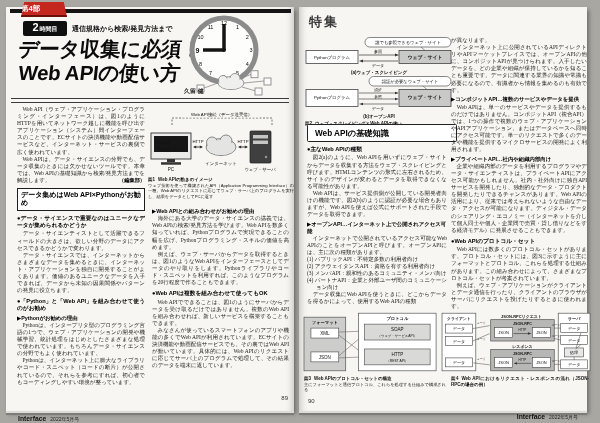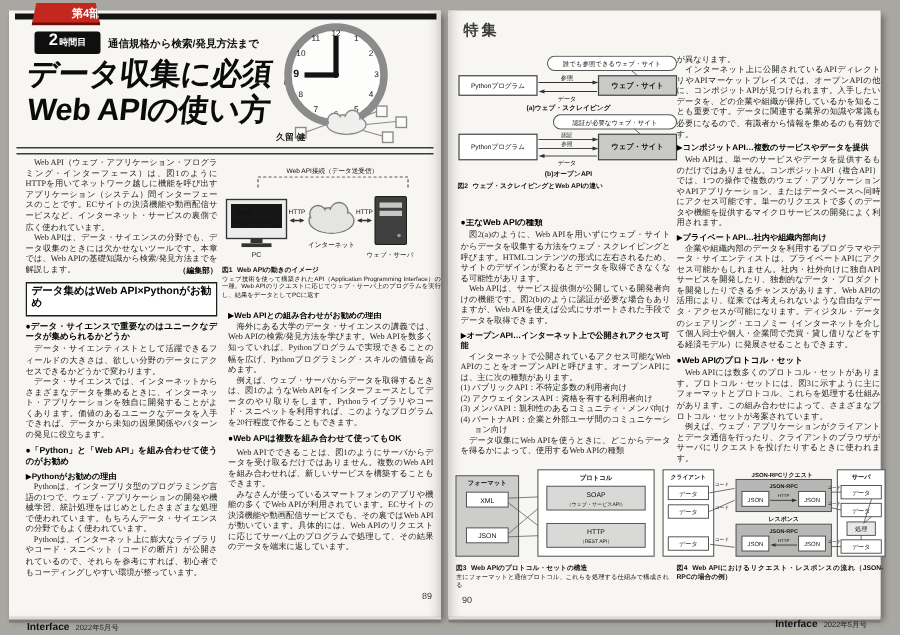--- a/index.html
+++ b/index.html
@@ -16,31 +16,31 @@
   .sh{font-size:5.4px;font-weight:bold;color:#000;line-height:1.25;margin:2.5px 0 0.5px}
   .credit{font-size:5.2px;font-weight:bold;text-align:right;margin-top:-7.1px}
   .boxhead{border:1.2px solid #1d1d1d;font-weight:bold;font-size:7px;line-height:1.22;
            padding:2px 3px;color:#000;margin:4px 0 3px;background:#fff}
   .sectbox{border:1px solid #222;border-radius:1.5px;background:#fff;display:flex;align-items:center;
            font-size:8.2px;font-weight:bold;padding:0 7px;color:#000}
   .cap{font-size:4.2px;line-height:1.28;color:#141414;text-align:justify}
   .capno{font-weight:bold;font-size:4.5px}
   .captitle{font-weight:bold;font-size:4.5px;margin-left:3px}
   .li{font-size:5.5px;line-height:1.28;color:#1c1c1c;padding-left:9px;text-indent:-9px;text-align:justify}
-  .tab{background:#c4271d;color:#fff;font-size:7.5px;font-weight:bold;text-align:right;line-height:13px;
+  .tab{background:#c4271d;color:#fff;font-size:7.5px;font-weight:bold;text-align:left;line-height:13px;
        border-bottom:2.5px solid #6d0f09;clip-path:polygon(7% 0,93% 0,100% 100%,0 100%)}
   .bar{background:#141414}
   .badge{background:#0f0f0f;color:#fff;border-radius:2px;display:flex;align-items:baseline;justify-content:center}
   .badge .n{font-size:11px;font-weight:bold}
   .badge .u{font-size:6px;font-weight:bold;margin-left:1px}
   .subt{font-size:7px;font-weight:bold;color:#111}
   .t{font-size:20.5px;font-weight:bold;color:#0b0b0b;white-space:nowrap;transform:skewX(-6deg);transform-origin:0 100%;letter-spacing:-0.3px}
   .rule2{border-top:1px solid #3a3a3a;border-bottom:1px solid #3a3a3a;height:2.5px}
   .author{font-size:6px;font-weight:bold;color:#222}
-  .feat{font-size:10px;font-weight:bold;color:#3a3a3a;letter-spacing:2px}
+  .feat{font-size:13px;font-weight:bold;color:#3a3a3a;letter-spacing:2px}
   .feattitle{font-size:12px;font-weight:bold;color:#000;letter-spacing:0.2px}
   .flogo{font-size:6.8px;font-weight:bold;color:#101010}
   .fissue{font-size:5px;color:#222;margin-left:4px}
   .pno{font-size:6px;color:#333}
   svg{display:block}
   svg text{fill:#111;font-family:"Liberation Sans","DejaVu Sans",sans-serif}
   .col{overflow:hidden}
 </style>
 </head>
 <body>
@@ -213,20 +213,23 @@
       <line x1="93" y1="28" x2="57" y2="28" stroke="#333" stroke-width="0.6"></line>
         <polygon points="54,28 58,26.7 58,29.3" fill="#333"></polygon>
       <text x="73" y="34" font-size="4.1" text-anchor="middle">データ</text>
       <text x="74" y="41.5" font-size="4.5" font-weight="bold" text-anchor="middle">(b)オープンAPI</text>
     </svg>
     <div class="cap" style="margin-top:2px">
       <span class="capno">図2</span><span class="captitle">ウェブ・スクレイピングとWeb APIの違い</span>
     </div>
   </div>
 
+  <div class="abs sectbox" style="left:8px;top:117px;width:134px;height:16px">
+    <span>Web APIの基礎知識</span>
+  </div>
 
   <div class="abs col" style="left:8px;top:139px;width:140px;height:164px">
     <div class="h" style="margin-top:0">●主なWeb APIの種類</div>
     <div class="p serif">　図2(a)のように、Web APIを用いずにウェブ・サイトからデータを収集する方法をウェブ・スクレイピングと呼びます。HTMLコンテンツの形式に左右されるため、サイトのデザインが変わるとデータを取得できなくなる可能性があります。
 　Web APIは、サービス提供側が公開している開発者向けの機能です。図2(b)のように認証が必要な場合もありますが、Web APIを使えば公式にサポートされた手段でデータを取得できます。</div>
     <div class="sh">▶オープンAPI…インターネット上で公開されアクセス可能</div>
     <div class="p serif">　インターネットで公開されているアクセス可能なWeb APIのことをオープンAPIと呼びます。オープンAPIには、主に次の種類があります。</div>
     <div class="li serif">(1) パブリックAPI：不特定多数の利用者向け</div>
     <div class="li serif">(2) アクウェイタンスAPI：資格を有する利用者向け</div>
     <div class="li serif">(3) メンバAPI：親和性のあるコミュニティ・メンバ向け</div>

